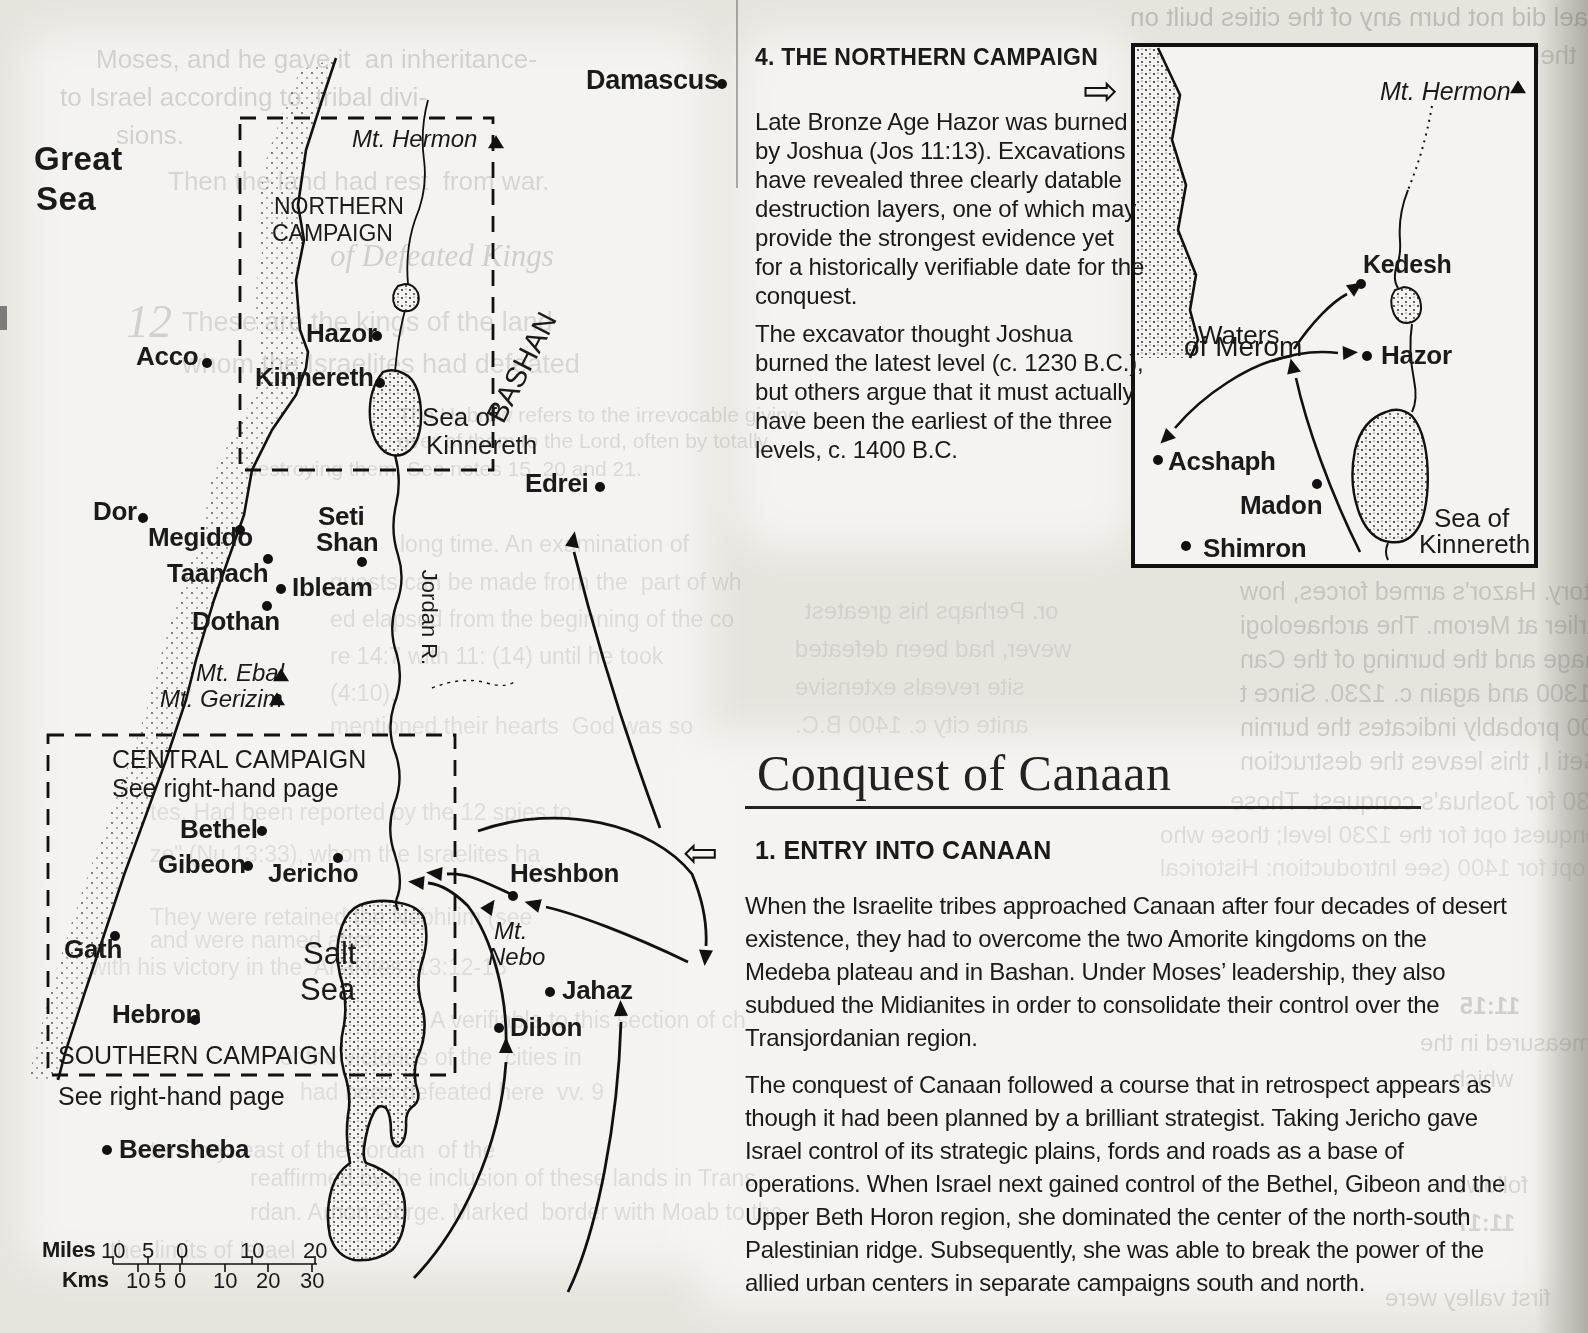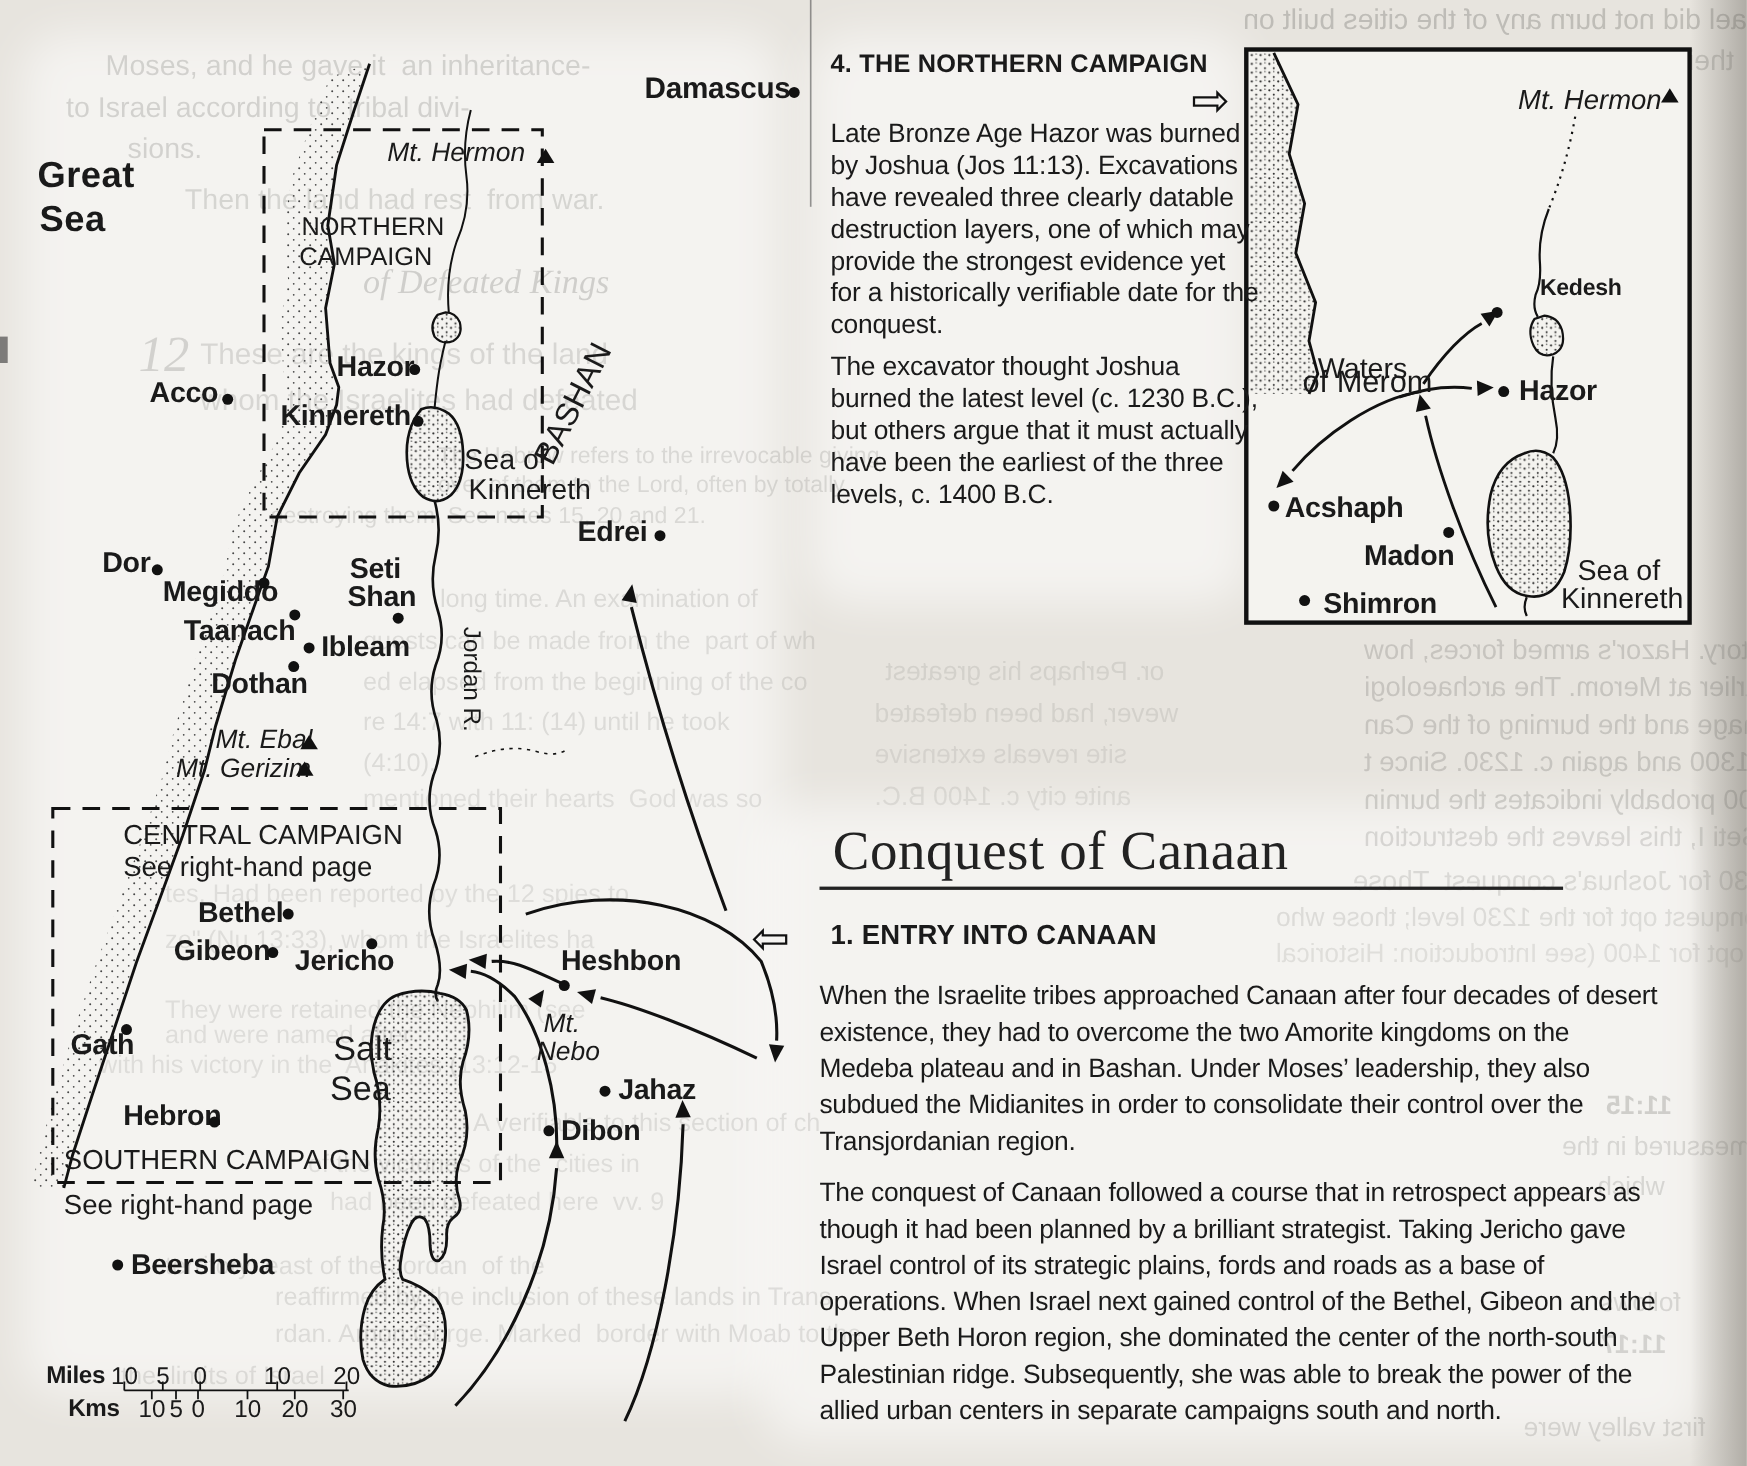--- a/index.html
+++ b/index.html
@@ -281,21 +281,21 @@
       <span class="li dot " style="left: 550px; top: 992px;"></span>
       <span class="li dot " style="left: 499px; top: 1028px;"></span>
     </div>
   <div class="label-layer">
       <span class="li tri " style="left: 496px; top: 143px;"></span>
       <span class="li tri " style="left: 281px; top: 676px;"></span>
       <span class="li tri " style="left: 277px; top: 700px;"></span>
     </div>
   <div class="label-layer">
       <span class="li  ital" style="left: 1380px; top: 78px; font-size: 25px;">Mt. Hermon</span>
-      <span class="li  city" style="left: 1363px; top: 251px; font-size: 21px; margin-left: 37px;">Kedesh</span>
+      <span class="li  city" style="left: 1363px; top: 251px; font-size: 25px;">Kedesh</span>
       <span class="li  reg" style="left: 1198px; top: 306px; font-size: 26px; margin-top: 16px;">Waters</span>
       <span class="li  reg" style="left: 1184px; top: 332px; font-size: 28px;">of Merom</span>
       <span class="li  city" style="left: 1381px; top: 342px; font-size: 26px;">Hazor</span>
       <span class="li  city" style="left: 1168px; top: 448px; font-size: 26px;">Acshaph</span>
       <span class="li  city" style="left: 1240px; top: 492px; font-size: 26px;">Madon</span>
       <span class="li  city" style="left: 1203px; top: 535px; font-size: 26px;">Shimron</span>
       <span class="li  reg" style="left: 1434px; top: 505px; font-size: 26px;">Sea of</span>
       <span class="li  reg" style="left: 1419px; top: 531px; font-size: 26px;">Kinnereth</span>
     </div>
   <div class="label-layer">

